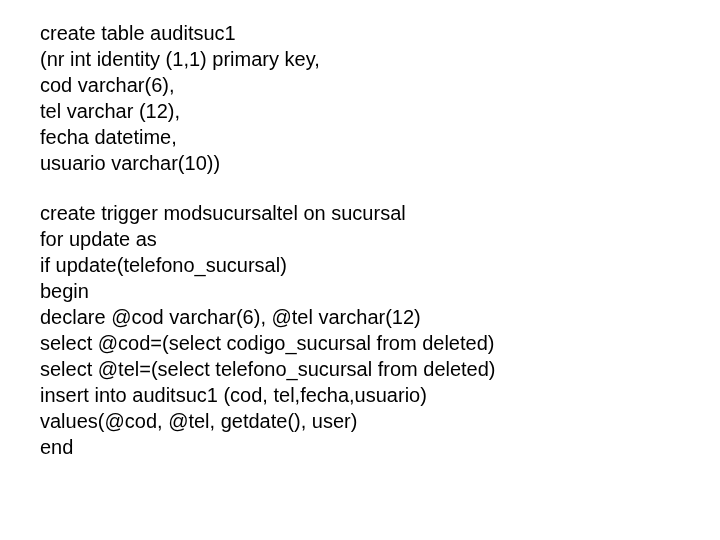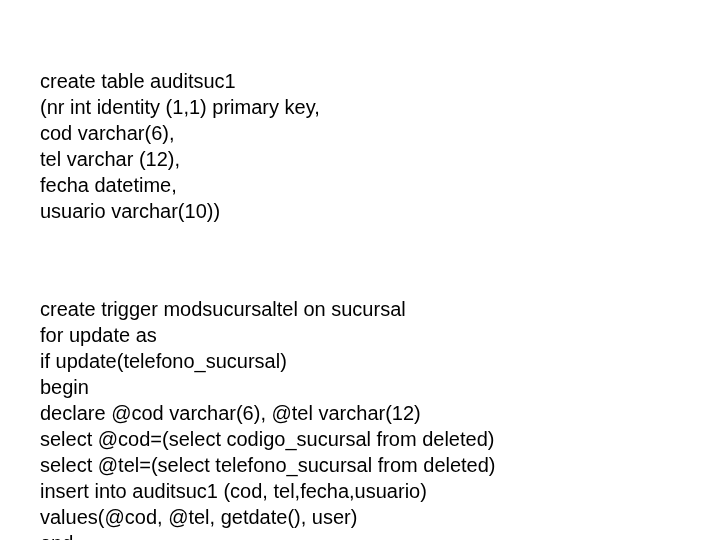--- a/index.html
+++ b/index.html
@@ -14,21 +14,20 @@
     .page {
       padding: 20px 0 0 40px;
       color: #000000;
       font-size: 20px;
       line-height: 1.3;
     }
     .code-block {
       white-space: pre;
       font-family: Arial, Helvetica, sans-serif;
       letter-spacing: 0px;
-      margin-top: 48px;
     }
     .block-gap {
       height: 24px;
     }
   </style>
 </head>
 <body>
 
 <div class="page">
   <div class="code-block">create table auditsuc1

